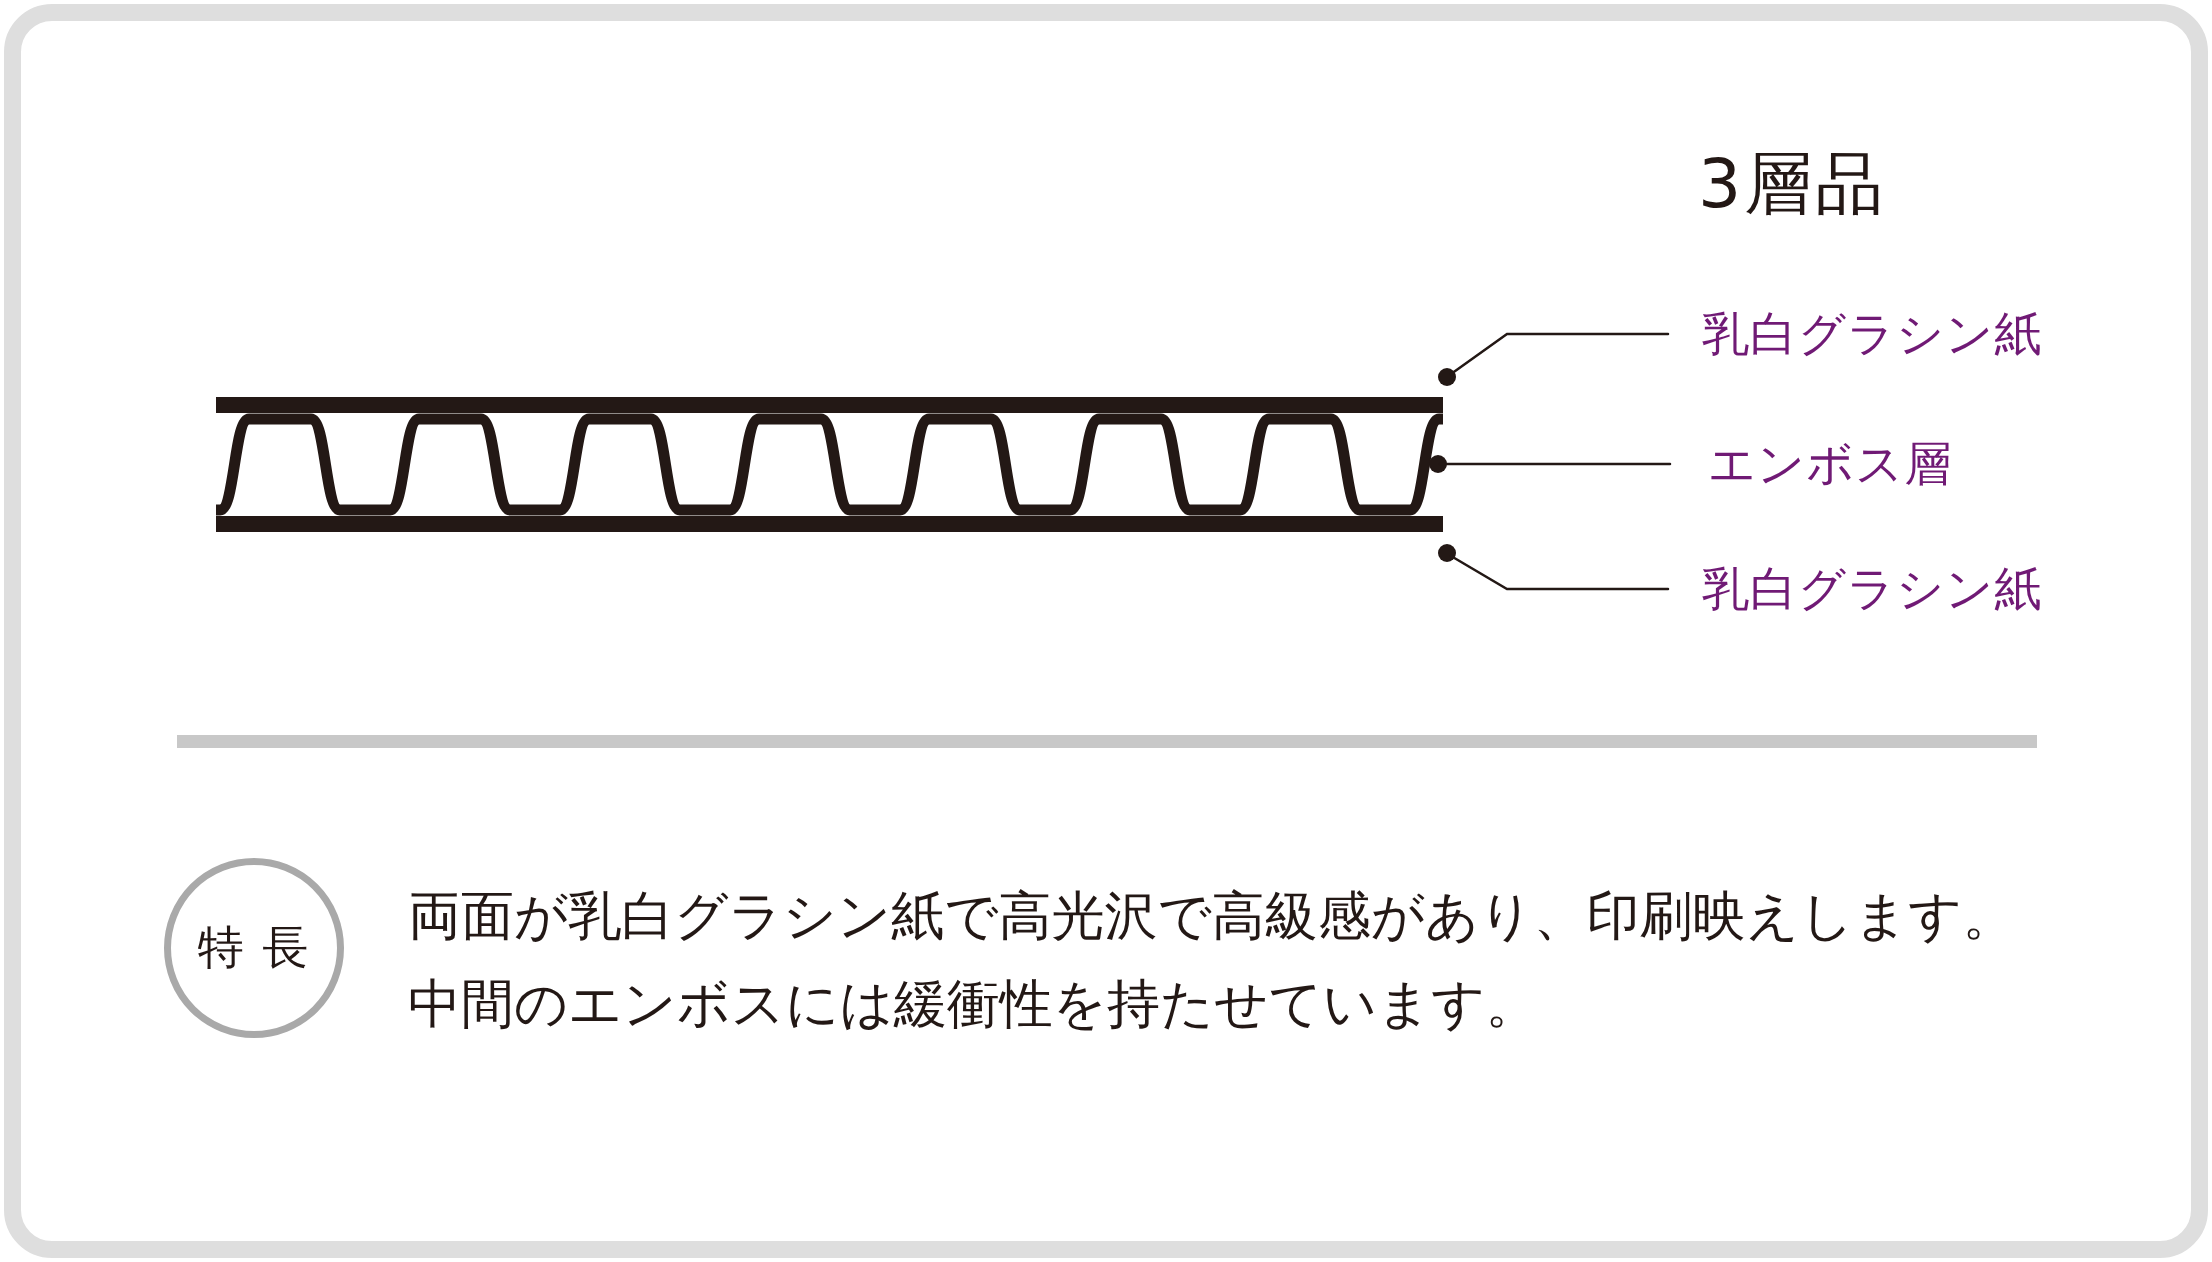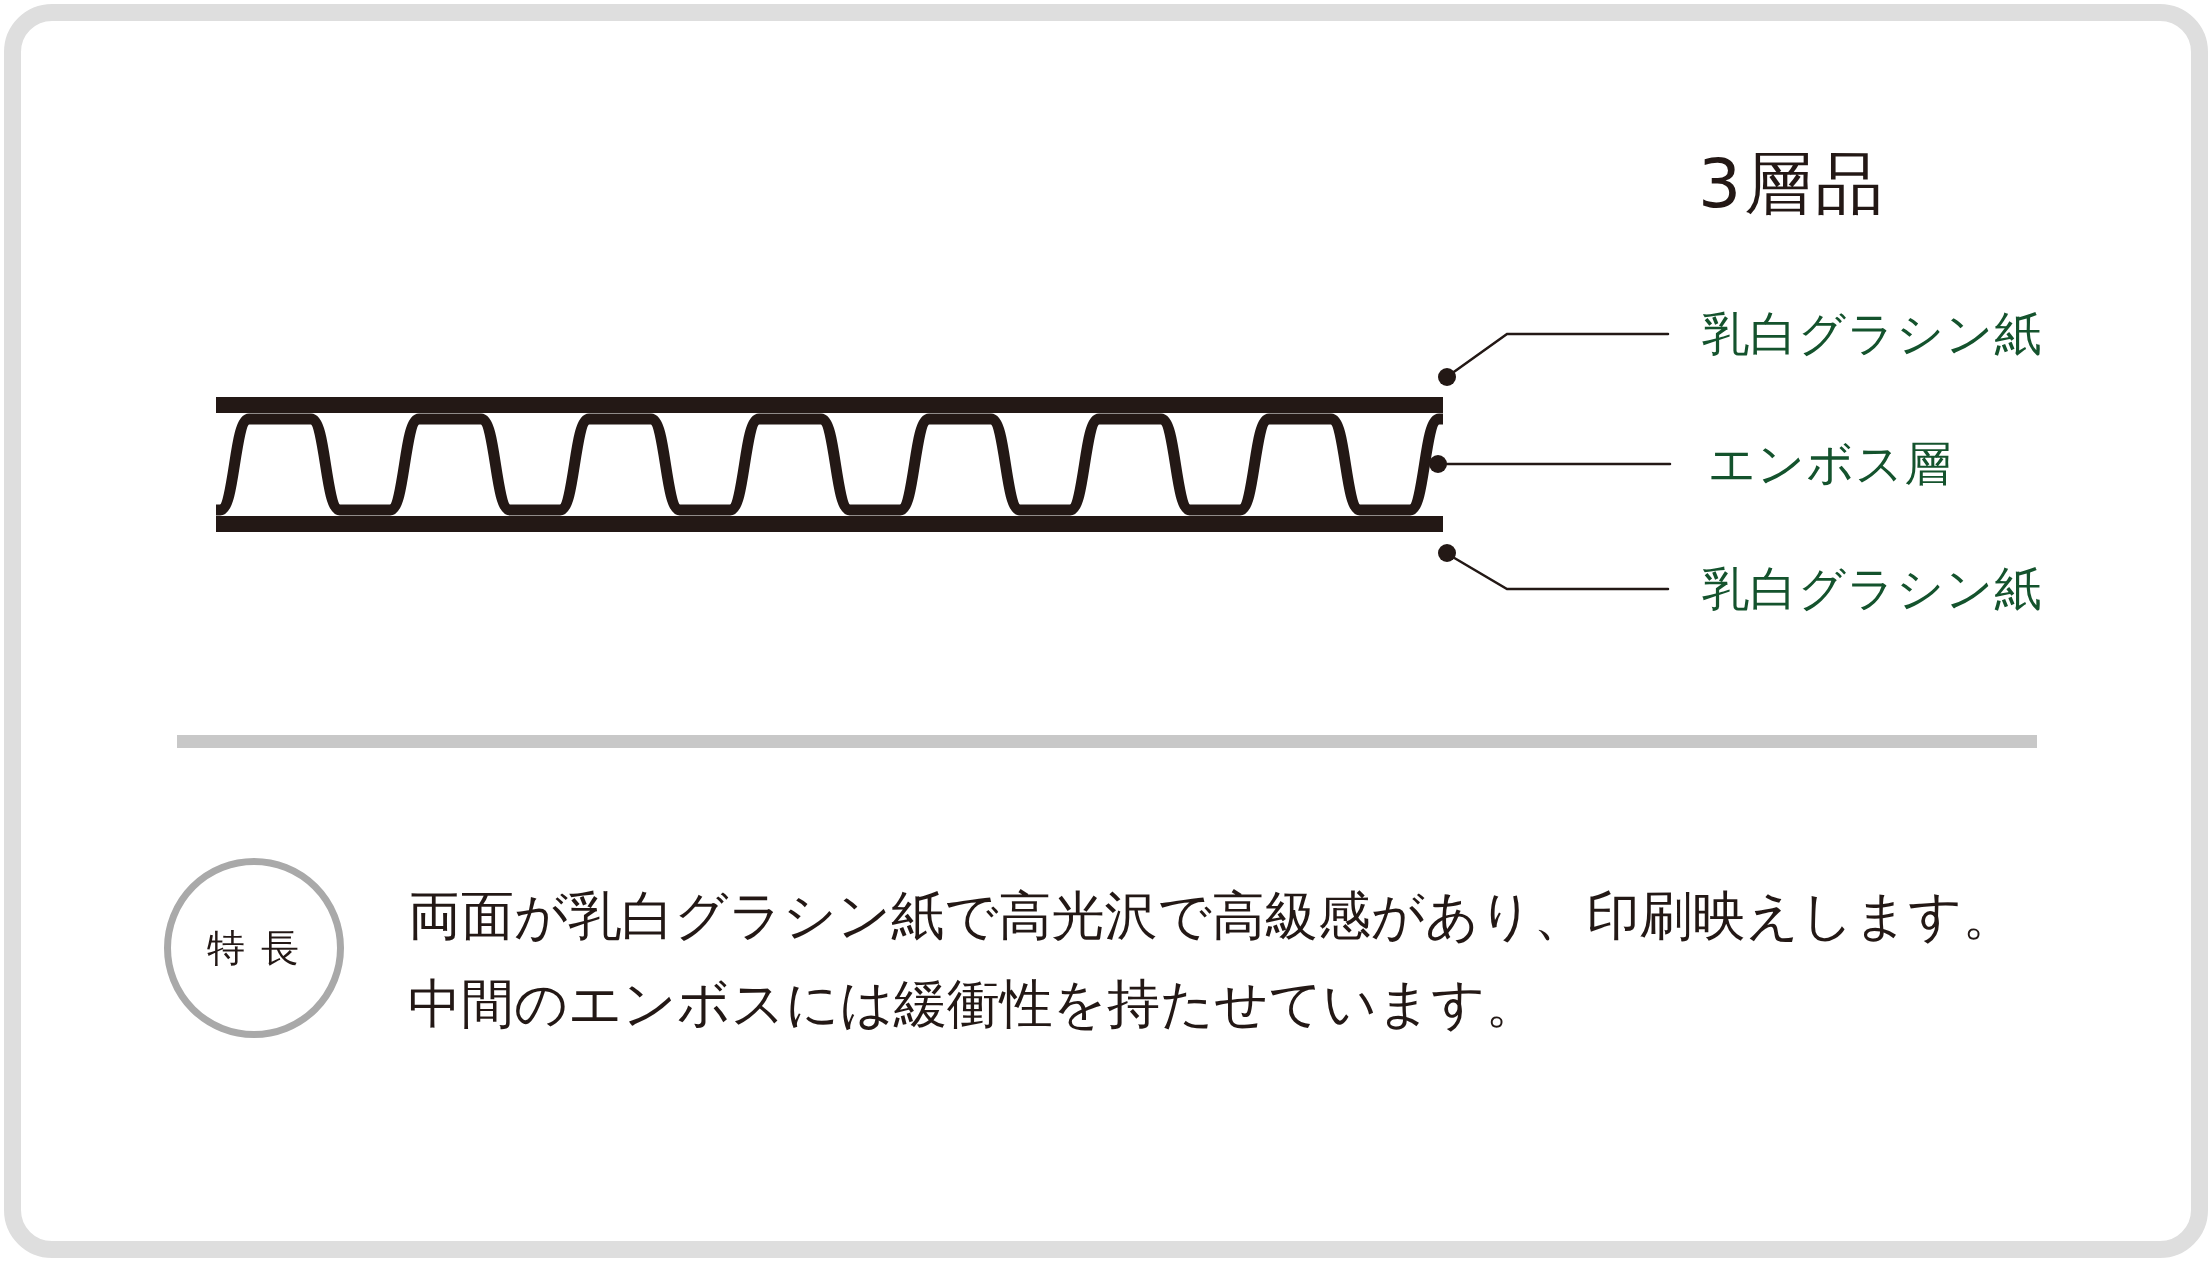--- a/index.html
+++ b/index.html
@@ -32,21 +32,21 @@
     font-size: 68px;
     font-weight: 400;
     color: #231815;
     letter-spacing: 3px;
     line-height: 1;
     white-space: nowrap;
   }
   .layer-label {
     position: absolute;
     font-size: 47px;
-    color: #14532d;
+    color: #701a75;
     line-height: 54px;
     height: 54px;
     white-space: nowrap;
     letter-spacing: 1px;
   }
   .label-top    { left: 1702px; top: 307px; }
   .label-middle { left: 1708px; top: 437px; text-align: center; }
   .label-bottom { left: 1702px; top: 562px; }
   .divider {
     position: absolute;
@@ -59,21 +59,21 @@
     left: 164px; top: 858px;
     width: 180px; height: 180px;
     border: 7px solid #a9a9a9;
     border-radius: 50%;
     background: #ffffff;
     display: flex;
     align-items: center;
     justify-content: center;
   }
   .feature-badge-label {
-    font-size: 38px;
+    font-size: 46px;
     color: #231815;
     white-space: nowrap;
     letter-spacing: 2px;
   }
   .feature-text {
     position: absolute;
     left: 408px; top: 872px;
     font-size: 53px;
     color: #231815;
     line-height: 88px;

